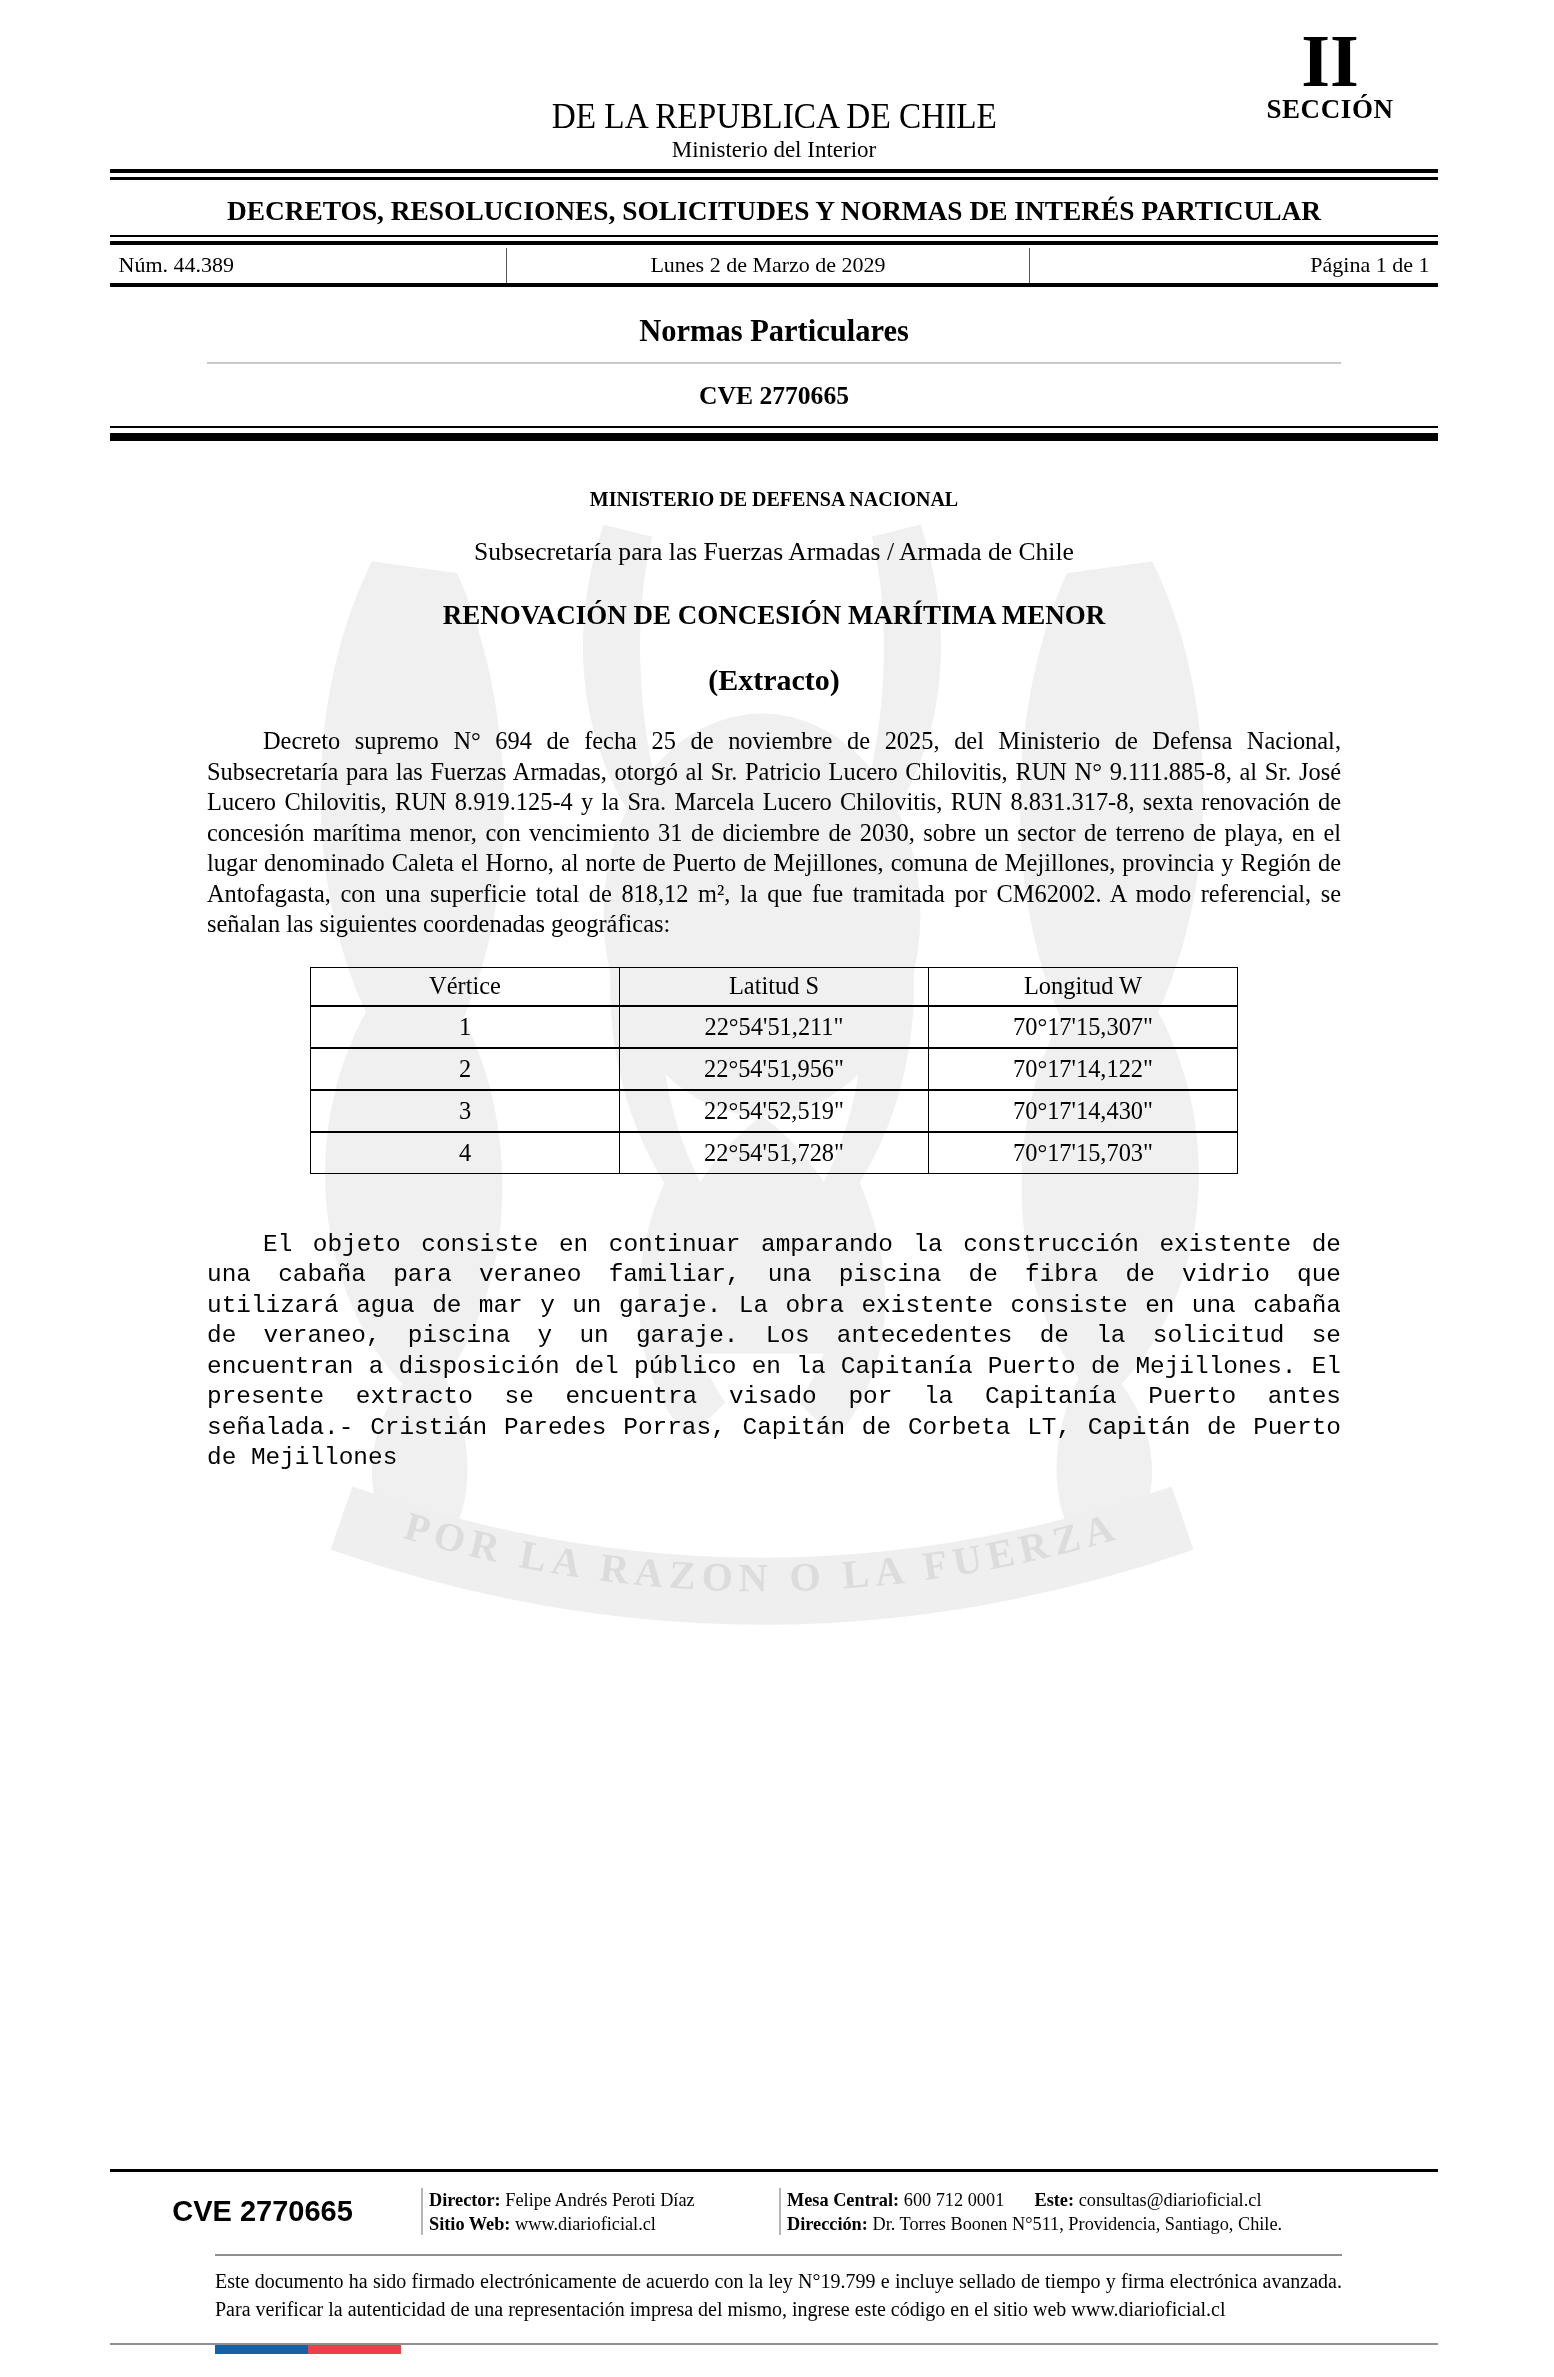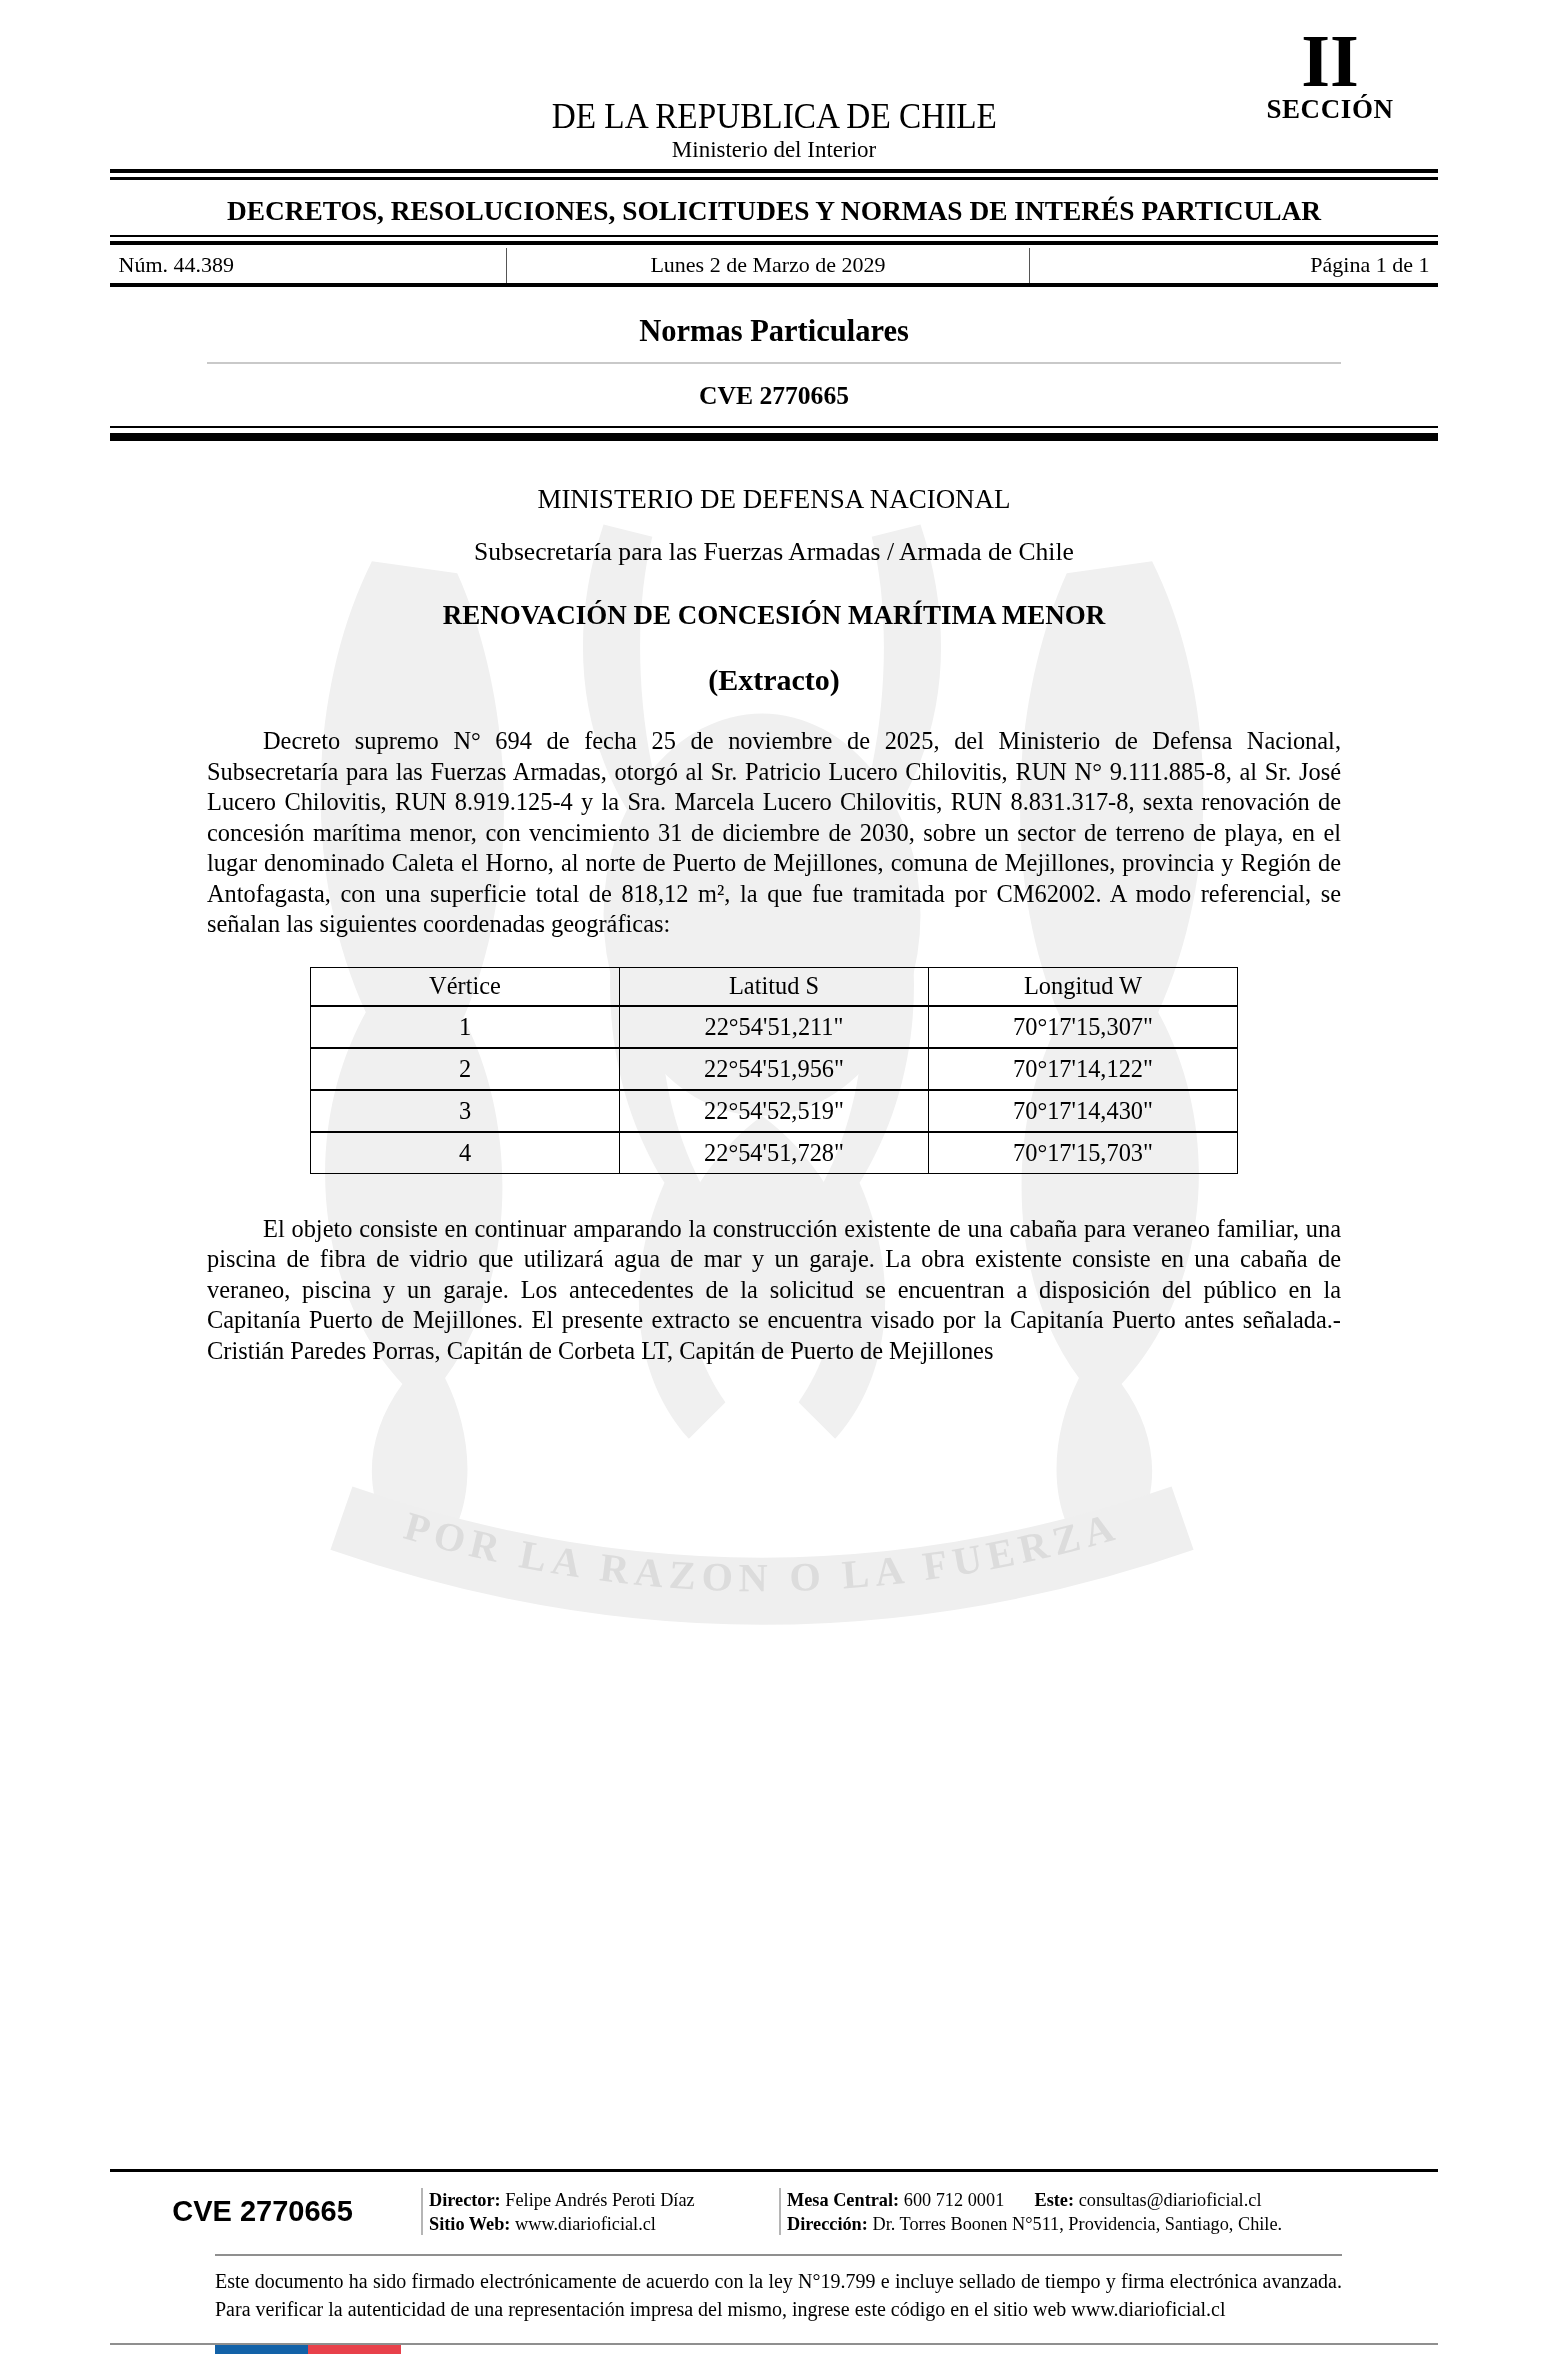--- a/index.html
+++ b/index.html
@@ -32,27 +32,27 @@
   .issue-row{display:flex;align-items:center;height:35px;margin-top:2.4px;font-size:22px;}
   .issue-cell-l{flex:0 0 29.8%;text-align:left;padding-left:8.5px;box-sizing:border-box;}
   .issue-cell-c{flex:0 0 39.5%;text-align:center;border-left:0.6px solid #555;border-right:0.6px solid #555;
                 align-self:stretch;display:flex;align-items:center;justify-content:center;box-sizing:border-box;}
   .issue-cell-r{flex:1;text-align:right;padding-right:8.5px;box-sizing:border-box;}
 
   .normas{margin-top:28px;font-size:30.5px;font-weight:bold;line-height:33px;}
   .cve-top{margin-top:18.3px;font-size:25.6px;font-weight:bold;line-height:28px;}
 
   
-  .h-ministry{margin-top:43px;font-size:27px;font-weight:normal;line-height:30.5px;}
+  .h-ministry{margin-top:43px;font-size:20px;font-weight:bold;line-height:30.5px;}
   .h-subsec{margin-top:22px;font-size:25.6px;line-height:30.5px;}
   .h-port{margin-top:19.5px;font-size:25.6px;line-height:30.5px;}
   .h-title{margin-top:32px;font-size:27px;font-weight:bold;line-height:32px;}
   .h-extract{margin-top:34px;font-size:30px;font-weight:bold;line-height:29px;}
   .body-par{width:1134px;margin:0 auto;font-size:24.4px;line-height:30.5px;text-align:justify;text-indent:56px;}
-  .p1{margin-top:32px;} .p2{margin-top:40px;}
+  .p1{margin-top:32px;} .p2{margin-top:56px;font-family:Liberation Mono, monospace;}
 
   
   table.coords{width:928px;margin:27px auto 0;border-collapse:collapse;border:1.8px solid #000;
                font-size:24.4px;table-layout:fixed;}
   table.coords th{font-weight:normal;height:35px;border-bottom:2.4px solid #000;border-left:1.2px solid #000;}
   table.coords td{height:38px;text-align:center;border-top:2.4px solid #000;border-left:1.2px solid #000;}
   table.coords th:first-child, table.coords td:first-child{border-left:none;}
 
   
   .watermark{position:absolute;left:262px;top:488px;z-index:0;}

